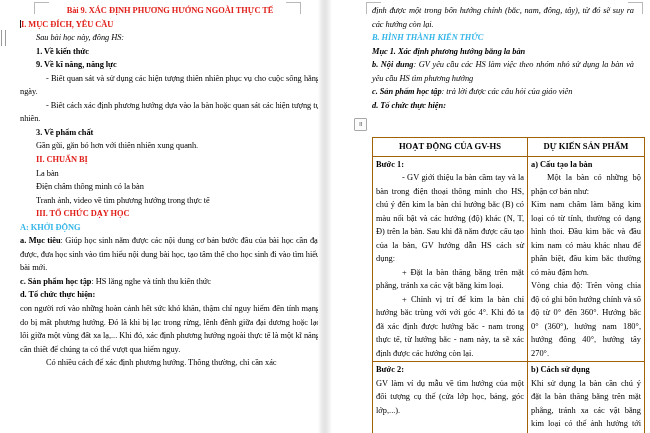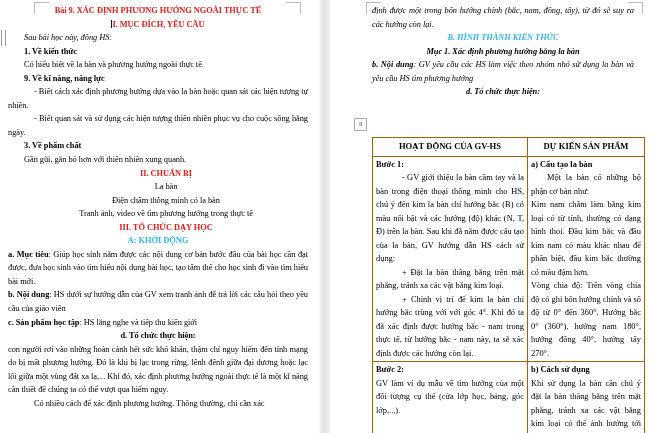--- a/index.html
+++ b/index.html
@@ -26,32 +26,32 @@
   .mark.tr{border-right-width:1px;border-top-width:1px;width:14px;height:11px;}
   .ruler-mark{position:absolute;width:3px;height:16px;border-left:1px solid #9a9a9a;border-right:1px solid #9a9a9a;}
 
   .body-text{
     position:absolute;
     font-size:8.4px;
     line-height:13.55px;
     text-align:justify;
     letter-spacing:-0.05px;
   }
-  .col-left{left:8px;top:4px;width:300px;font-family:Liberation Serif, serif;}
+  .col-left{left:20px;top:4px;width:300px;font-family:Liberation Serif, serif;}
   .col-right{left:40px;top:4px;width:262px;font-style:italic;}
 
   p{margin:0;}
   .ind{text-indent:16px;}
   .ind2{text-indent:26px;}
   .b{font-weight:bold;}
   .i{font-style:italic;}
   .red{color:#e0201b;font-weight:bold;}
   .blue{color:#35b6e8;font-weight:bold;}
   .ctr-title{text-align:center;text-indent:0;}
-  .noj{text-align:center;}
+  .noj{text-align:left;}
 
   .caret{display:inline-block;width:0;border-left:1px solid #1a1a1a;height:8px;vertical-align:-1px;margin:0 0px;}
 
   
   .tbl-wrap{position:absolute;left:40px;top:137px;width:262px;}
   table.lesson{border-collapse:collapse;width:262px;table-layout:fixed;font-size:8.4px;line-height:13.5px;}
   table.lesson th,table.lesson td{
     border:1px solid #a16207;vertical-align:top;padding:1px 3px 1px 3px;
     text-align:justify;
     margin-left:20px;
@@ -79,50 +79,49 @@
   <div class="page page-left">
     <div class="mark tl" style="left:34px;top:2px;"></div>
     <div class="mark tr" style="left:286px;top:2px;"></div>
     <div class="ruler-mark" style="left:1px;top:30px;"></div>
 
     <div class="body-text col-left">
       <p class="ctr-title red">Bài 9. XÁC ĐỊNH PHƯƠNG HƯỚNG NGOÀI THỰC TẾ</p>
       <p class="red noj"><span class="caret"></span><span>I. MỤC ĐÍCH, YÊU CẦU</span></p>
       <p class="i ind">Sau bài học này, đông HS:</p>
       <p class="b ind">1.  Về kiến thức</p>
-      <p class="ind">Có hiểu biết về la bàn và phương hướng ngoài thực tế.</p>
       <p class="b ind">9.  Về kĩ năng, năng lực</p>
+      <p class="ind2">-    Biết quan sát và sử dụng các hiện tượng thiên nhiên phục vụ cho cuộc sống hằng ngày.</p>
       <p class="ind2">-    Biết cách xác định phương hướng dựa vào la bàn hoặc quan sát các hiện tượng tự nhiên.</p>
-      <p class="ind2">-    Biết quan sát và sử dụng các hiện tượng thiên nhiên phục vụ cho cuộc sống hằng ngày.</p>
       <p class="b ind">3.  Về phẩm chất</p>
       <p class="ind">Gần gũi, gắn bó hơn với thiên nhiên xung quanh.</p>
       <p class="red ind noj">II. CHUẨN BỊ</p>
       <p class="ind noj">La bàn</p>
       <p class="ind noj">Điện châm thông minh có la bàn</p>
       <p class="ind noj">Tranh ảnh, video về tìm phương hướng trong thực tế</p>
       <p class="red ind noj">III. TỔ CHỨC DẠY HỌC</p>
       <p class="blue noj">A: KHỞI ĐỘNG</p>
       <p><span class="b">a. Mục tiêu</span><span>: Giúp học sinh nắm được các nội dung cơ bản bước đầu của bài học cần đạt được, đưa học sinh vào tìm hiểu nội dung bài học, tạo tâm thế cho học sinh đi vào tìm hiểu bài mới.</span></p>
-      <p><span class="b">b. Nội dung</span><span>: HS dưới sự hướng dẫn của GV xem  tranh ảnh để  trả lời các câu hỏi theo yêu cầu của giáo viên</span></p>
-      <p><span class="b">c. Sản phẩm học tập</span><span>: HS lắng nghe và tiếp thu kiến giới</span></p>
+      <p><span class="b">c. Sản phẩm học tập</span><span>: HS lắng nghe và tính thu kiến thức</span></p>
       <p class="b noj">d. Tổ chức thực hiện:</p>
       <p>con người rơi vào những hoàn cảnh hết sức khó khăn, thậm chí nguy hiểm đến tính mạng do bị mất phương hướng. Đó là khi bị lạc trong rừng, lênh đênh giữa đại dương hoặc lạc lối giữa một vùng đất xa lạ,... Khi đó, xác định phương hướng ngoài thực tế là một kĩ năng cần thiết để chúng ta có thể vượt qua hiểm nguy.</p>
       <p class="ind2">Có nhiều cách để xác định phương hướng. Thông thường, chỉ cần xác</p>
     </div>
   </div>
 
   <div class="page page-right">
     <div class="mark tl" style="left:34px;top:2px;"></div>
     <div class="mark tr" style="left:296px;top:2px;"></div>
 
     <div class="body-text col-right">
       <p>định được một trong bốn hướng chính (bắc, nam, đông, tây), từ đó sẽ suy ra các hướng còn lại.</p>
       <p class="blue noj">B. HÌNH THÀNH KIẾN THỨC</p>
       <p class="b noj">Mục 1. Xác định phương hướng bằng la bàn</p>
       <p><span class="b">b. Nội dung</span><span>: GV yêu cầu các HS làm việc theo nhóm nhỏ sử dụng la bàn và yêu cầu HS tìm phương hướng</span></p>
+      <p><span class="b">c. Sản phẩm học tập</span><span>: trả lời được các câu hỏi của giáo viên</span></p>
       <p class="b noj">d. Tổ chức thực hiện:</p>
     </div>
 
     <div class="tbl-handle">
         <span>⁞⁞</span>
       </div>
 
     <div class="tbl-wrap">
       <table class="lesson">
         <thead>

